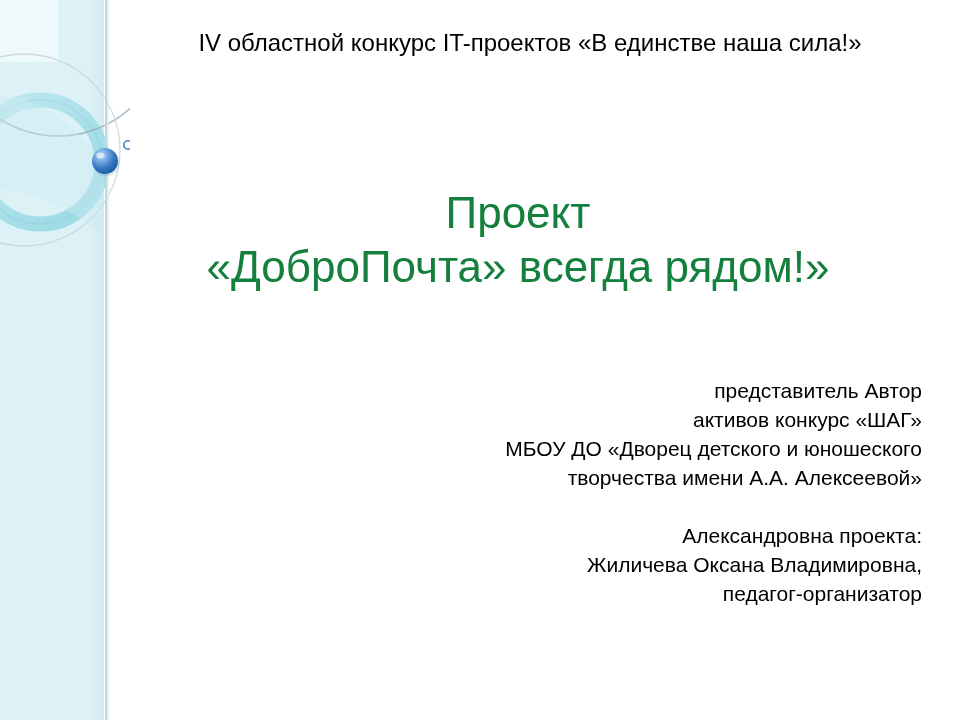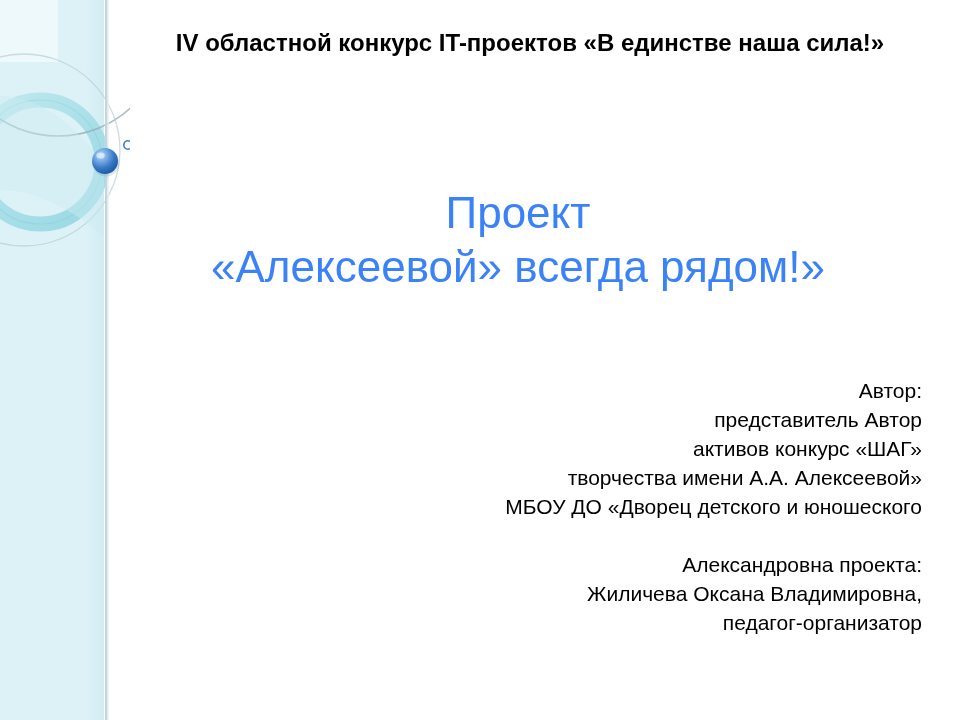--- a/index.html
+++ b/index.html
@@ -44,34 +44,33 @@
     text-align: center;
   }
   .header-line {
     font-size: 24px;
     line-height: 34px;
     color: #000000;
     white-space: nowrap;
   }
   .header-line.line-1 {
     margin-bottom: 37px;
-    font-weight: bold;
   }
 
   .title-block {
     position: absolute;
     left: 108px;
     top: 186px;
     width: 820px;
     text-align: center;
   }
   .title-line {
     font-size: 44px;
     line-height: 54px;
-    color: #3b82f6;
+    color: #15803d;
     white-space: nowrap;
   }
 
   .credits-block {
     position: absolute;
     right: 38px;
     top: 376px;
     width: 620px;
     text-align: right;
   }
@@ -136,29 +135,28 @@
       <ellipse cx="100.5" cy="155.5" rx="4.2" ry="3.1" fill="#ffffff" opacity="0.55"></ellipse>
     </svg>
   </div>
 
   <div class="header-block">
     <div class="header-line line-1">IV областной конкурс IT-проектов «В единстве наша сила!»</div>
   </div>
 
   <div class="title-block">
     <div class="title-line">Проект</div>
-    <div class="title-line">«Алексеевой» всегда рядом!»</div>
+    <div class="title-line">«ДоброПочта» всегда рядом!»</div>
   </div>
 
   <div class="credits-block">
-    <div class="credits-line">Автор:</div>
     <div class="credits-line">представитель Автор</div>
     <div class="credits-line">активов конкурс «ШАГ»</div>
+    <div class="credits-line">МБОУ ДО «Дворец детского и юношеского</div>
     <div class="credits-line">творчества имени А.А. Алексеевой»</div>
-    <div class="credits-line">МБОУ ДО «Дворец детского и юношеского</div>
 
     <div class="credits-gap"></div>
 
     <div class="credits-line">Александровна проекта:</div>
     <div class="credits-line">Жиличева Оксана Владимировна,</div>
     <div class="credits-line">педагог-организатор</div>
   </div>
 
 </div>
 

